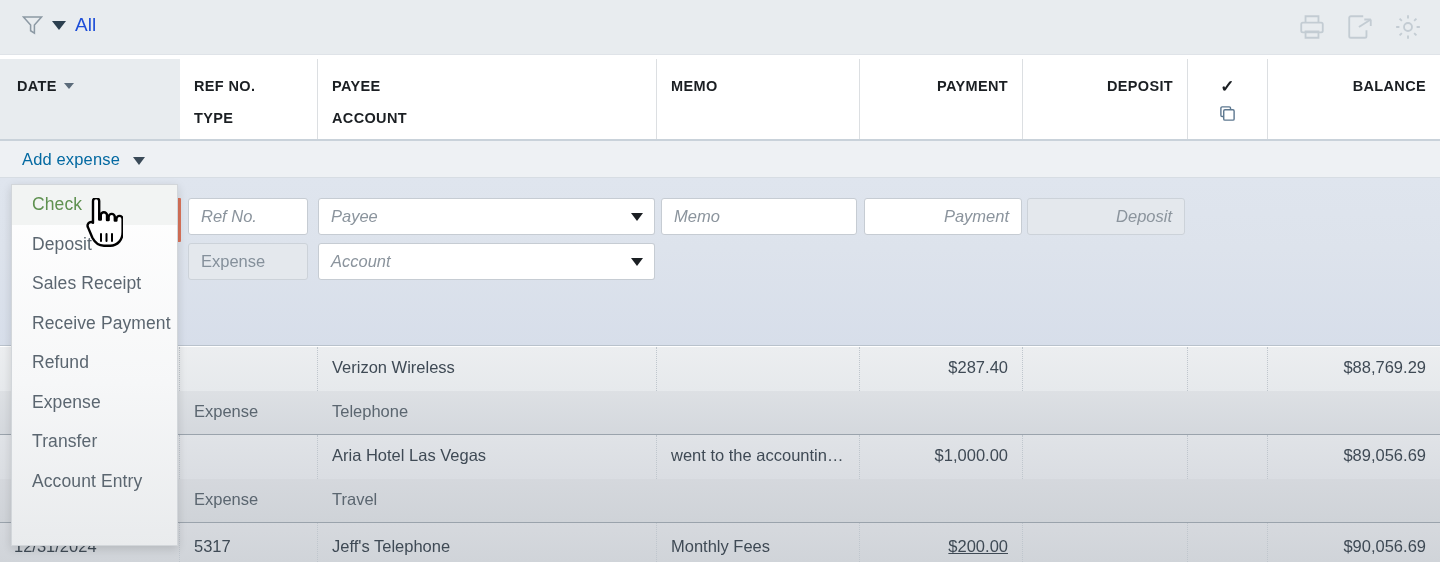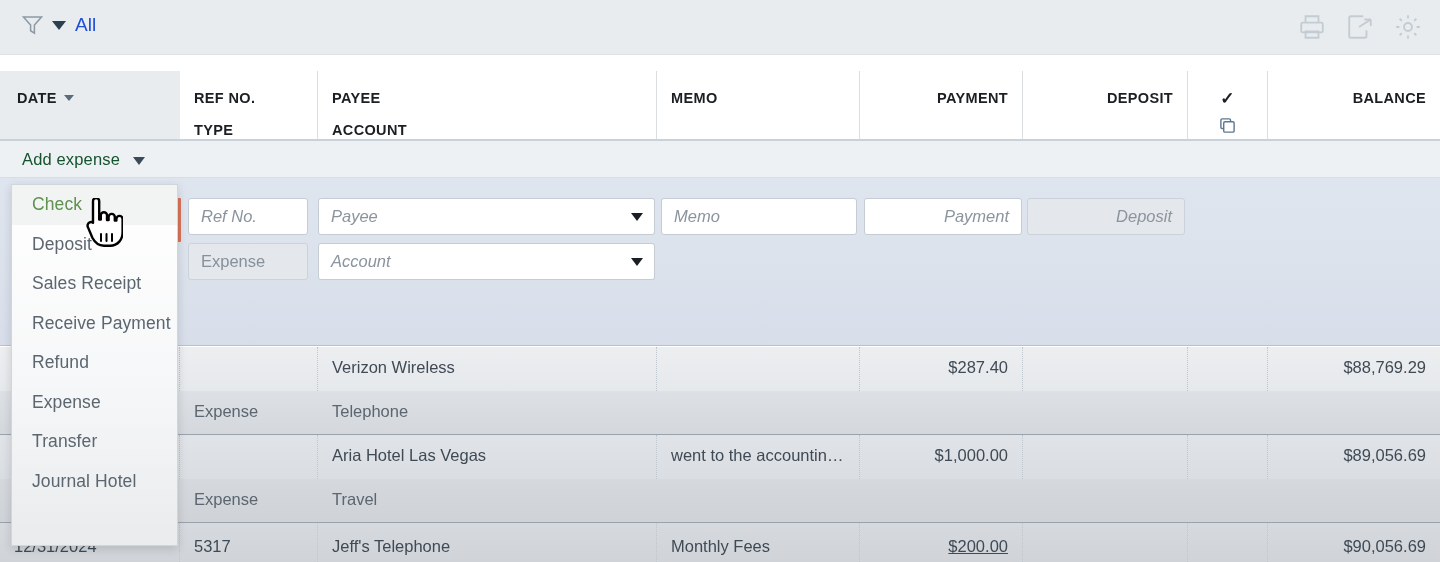--- a/index.html
+++ b/index.html
@@ -38,21 +38,21 @@
     display: flex; align-items: center; gap: 20px;
   }
   .tb-ico { width: 28px; height: 28px; display: block; color: #c3ccd3; cursor: pointer; }
 
   
   .col-head {
     position: absolute; left: 0; top: 55px; width: 1440px; height: 85px;
     background: #ffffff;
   }
   .col-head .hcell {
-    position: absolute; top: 16px; height: 85px;
+    position: absolute; top: 4px; height: 85px;
     border-right: 1px solid #dcdfe2;
     padding: 19px 14px 12px 14px;
   }
   .col-head .hcell.date-h {
     background: #e8ecef; border-right: none;
     padding-left: 17px;
   }
   .col-head .hcell.last { border-right: none; }
   .hrow1 { font-size: 14.5px; font-weight: 700; color: #1b1f23; letter-spacing: .35px; }
   .hrow2 { font-size: 14.5px; font-weight: 700; color: #1b1f23; letter-spacing: .35px; margin-top: 16px; }
@@ -73,21 +73,21 @@
   }
 
   
   .add-strip {
     position: absolute; left: 0; top: 141px; width: 1440px; height: 37px;
     background: #eef1f4;
     border-bottom: 1px solid #d7dde3;
   }
   .add-strip .lbl {
     position: absolute; left: 22px; top: 9px;
-    font-size: 16.5px; color: #14532d; letter-spacing: .15px;
+    font-size: 16.5px; color: #0369a1; letter-spacing: .15px;
   }
   .add-strip .ae-caret {
     position: absolute; left: 133px; top: 16px;
     width: 0; height: 0;
     border-left: 6px solid transparent;
     border-right: 6px solid transparent;
     border-top: 8px solid #3a4a58;
   }
 
   
@@ -373,21 +373,21 @@
     <div class="menu-item">
         <span>Refund</span>
       </div>
     <div class="menu-item">
         <span>Expense</span>
       </div>
     <div class="menu-item">
         <span>Transfer</span>
       </div>
     <div class="menu-item">
-        <span>Journal Hotel</span>
+        <span>Account Entry</span>
       </div>
   </div>
 
   <div class="cursor-hand">
     <svg viewBox="0 0 44 52" width="44" height="52">
       <path d="M14 3c0-1.7 1.4-3 3.1-3s3.1 1.3 3.1 3v18.5h1.6v-4.2c0-1.7 1.4-3 3.1-3s3.1 1.3 3.1 3v4.7h1.6v-3.1c0-1.7 1.4-3 3.1-3s3.1 1.3 3.1 3v3.6h1.6v-1.6c0-1.7 1.4-3 3.1-3s3.1 1.3 3.1 3v13c0 7.6-4.6 13.8-12.5 13.8h-6.2c-6 0-9.1-3.2-11.5-7.9L9 29.4c-1-1.9-.3-4.1 1.6-5 1.2-.6 2.5-.4 3.4.3z" fill="#ffffff" stroke="#000000" stroke-width="2.4" stroke-linejoin="round"></path>
       <path d="M22 36v7M27.5 36v7M33 36v7" stroke="#000000" stroke-width="2" stroke-linecap="round"></path>
     </svg>
   </div>
 

